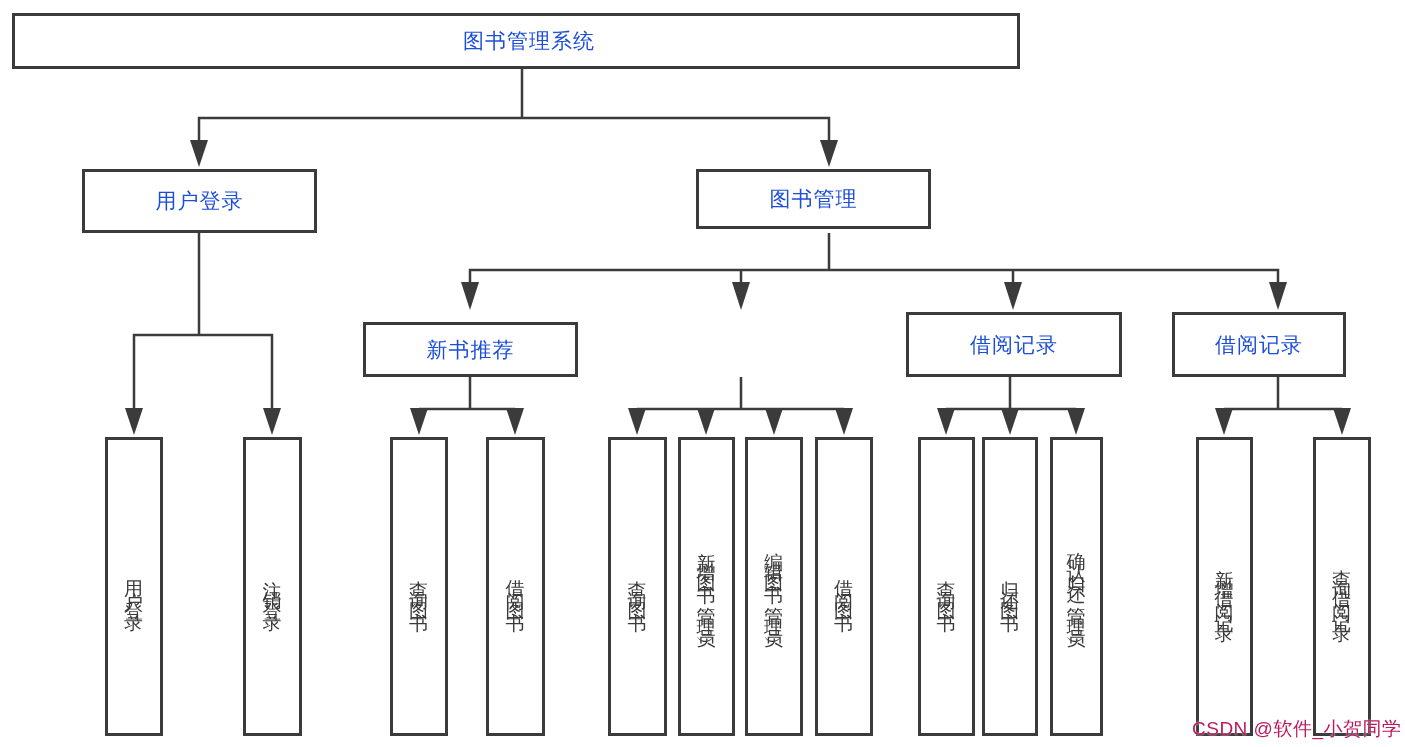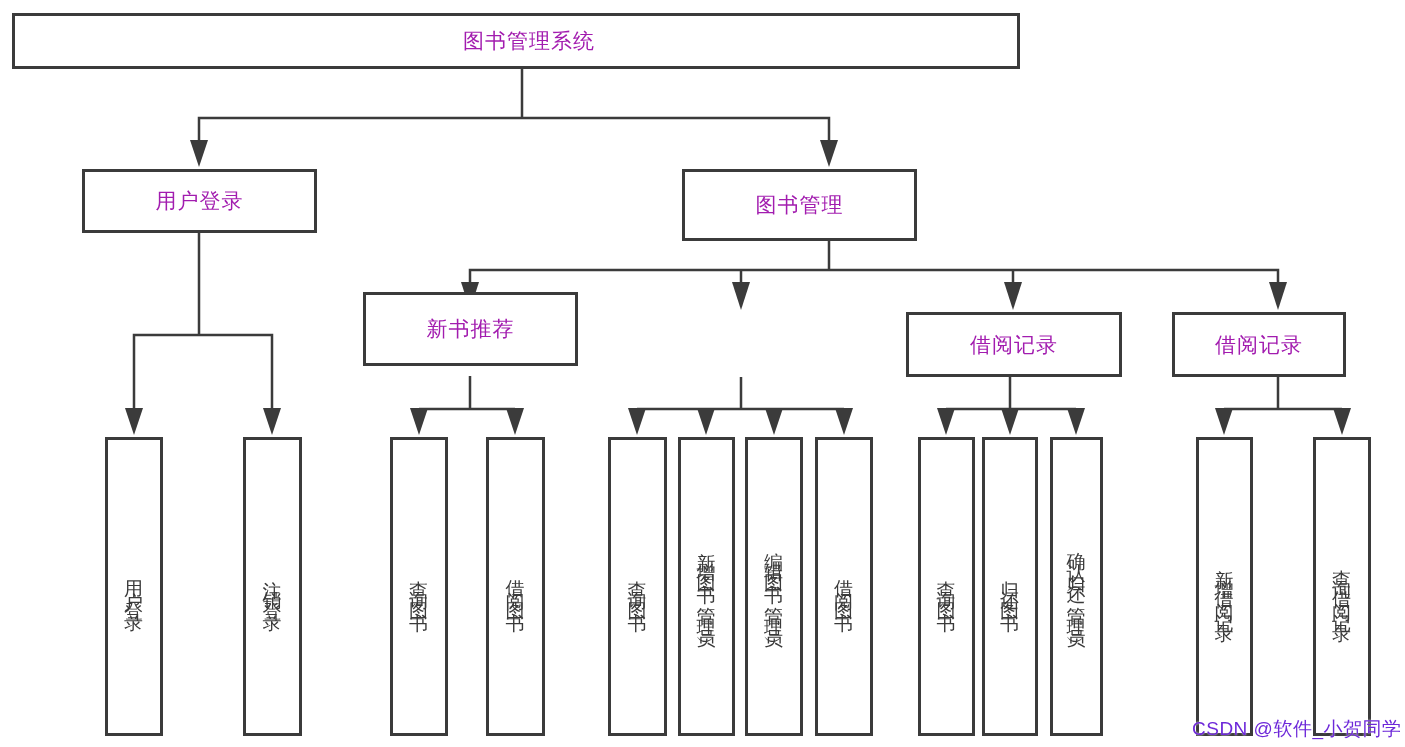--- a/index.html
+++ b/index.html
@@ -5,36 +5,36 @@
   html,body { margin:0; padding:0; background:#ffffff; }
   .stage {
     position:relative; width:1405px; height:747px; background:#ffffff;
     font-family:"Liberation Sans","DejaVu Sans",sans-serif; overflow:hidden;
   }
   .wires { position:absolute; left:0; top:0; z-index:1; }
   .hbox {
     position:absolute; z-index:2; box-sizing:border-box;
     border:3px solid #3b3b3b; background:#ffffff;
     display:flex; align-items:center; justify-content:center;
-    font-size:21px; color:#a21caf; letter-spacing:1px; white-space:nowrap;
+    font-size:21px; color:#1d4ed8; letter-spacing:1px; white-space:nowrap;
   }
   .vbox {
     position:absolute; z-index:2; box-sizing:border-box;
     top:437px; height:299px;
     border:3px solid #3b3b3b; background:#ffffff;
     display:flex; align-items:center; justify-content:center;
   }
   .vbox span {
     writing-mode:vertical-rl; text-orientation:mixed;
     font-size:19px; color:#3a3a3a; letter-spacing:11px; line-height:1;
   }
   .root-label { padding-left:26px; }
   .watermark {
     position:absolute; z-index:5; left:1192px; top:716px;
-    font-size:19px; color:#6d28d9; white-space:nowrap; letter-spacing:0.5px;
+    font-size:19px; color:#be185d; white-space:nowrap; letter-spacing:0.5px;
     text-shadow:0 0 2px #ffffff;
   }
 </style>
 </head>
 <body>
 
 <div class="stage">
 
   <svg class="wires" width="1405" height="747" viewBox="0 0 1405 747">
     <path d="M522 69 V118
@@ -72,23 +72,23 @@
       <polygon points="1001,408 1019,408 1010,435"></polygon>
       <polygon points="1067,408 1085,408 1076,435"></polygon>
       <polygon points="1215,408 1233,408 1224,435"></polygon>
       <polygon points="1333,408 1351,408 1342,435"></polygon>
     </g>
   </svg>
 
   <div class="hbox root-label" style="left:12px; top:13px; width:1008px; height:56px">图书管理系统</div>
 
   <div class="hbox" style="left:82px; top:169px; width:235px; height:64px">用户登录</div>
-  <div class="hbox" style="left:682px; top:169px; width:235px; height:72px">图书管理</div>
+  <div class="hbox" style="left:696px; top:169px; width:235px; height:60px">图书管理</div>
 
-  <div class="hbox" style="left:363px; top:292px; width:215px; height:74px">新书推荐</div>
+  <div class="hbox" style="left:363px; top:322px; width:215px; height:55px">新书推荐</div>
   <div class="hbox" style="left:906px; top:312px; width:216px; height:65px">借阅记录</div>
   <div class="hbox" style="left:1172px; top:312px; width:174px; height:65px">借阅记录</div>
 
   <div class="vbox" style="left:105px; width:58px">
     <span>用户登录</span>
   </div>
   <div class="vbox" style="left:243px; width:59px">
     <span>注销登录</span>
   </div>
 

